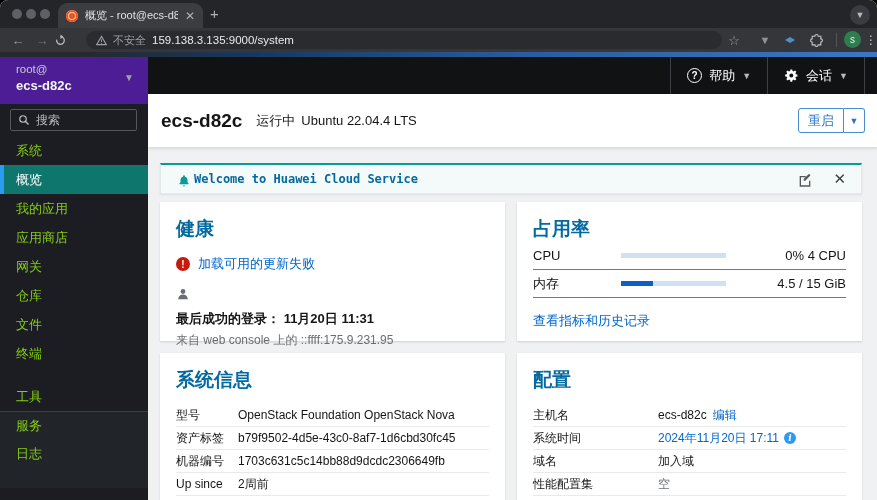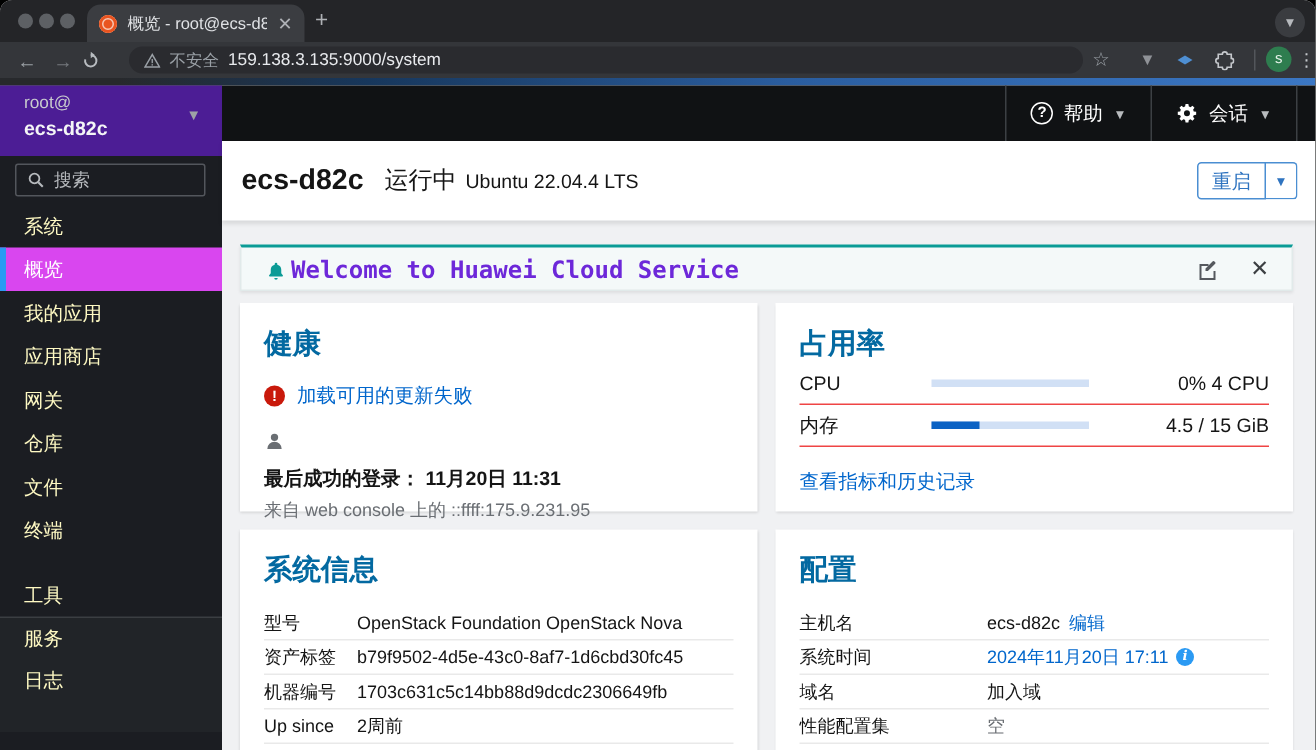--- a/index.html
+++ b/index.html
@@ -32,48 +32,48 @@
     background:linear-gradient(90deg,#27292c 0%,#27292c 9%,#17375c 28%,#2a5d9f 60%,#3b77c4 100%); }
 
   
   .sidebar { position:absolute; left:0; top:57px; width:148px; height:443px; background:#1b1d22; color:#d2d4d7; }
   .brand { position:absolute; left:0; top:0; width:148px; height:47px; background:#4c1d95; }
   .brand-user { position:absolute; left:16px; top:6px; font-size:11.5px; color:#c9cbce; }
   .brand-host { position:absolute; left:16px; top:21px; font-size:13px; font-weight:700; color:#f4f5f6; }
   .brand-caret { position:absolute; right:14px; top:15px; color:#9ea2a6; font-size:10px; }
   .side-search { position:absolute; left:10px; top:52px; width:127px; height:22px; border:1px solid #53565c; border-radius:2px; display:flex; align-items:center; padding:0 7px; gap:6px; color:#b6b9bd; font-size:12px; }
   .navlist { position:absolute; left:0; top:79px; width:148px; }
-  .nav-item { height:29px; display:flex; align-items:center; padding-left:16px; font-size:13px; color:#fef9c3; }
-  .nav-item.active { background:#d946ef; border-left:4px solid #2b9af3; padding-left:12px; color:#fff; }
+  .nav-item { height:29px; display:flex; align-items:center; padding-left:16px; font-size:13px; color:#84cc16; }
+  .nav-item.active { background:#0f766e; border-left:4px solid #2b9af3; padding-left:12px; color:#fff; }
   .nav-item.tools { margin-top:15px; height:28px; }
   .nav-divider { height:1px; background:#3b3e42; }
   .nav-bottom { background:#212428; padding-bottom:20px; }
   .nav-bottom .nav-item { height:28px; }
 
   
   .masthead { position:absolute; left:148px; top:57px; width:729px; height:37px; background:#101214; display:flex; align-items:stretch; justify-content:flex-end; }
   .mast-sep { width:1px; background:#3c4044; }
   .mast-group { display:flex; align-items:center; gap:7px; padding:0 16px; color:#fff; font-size:13px; }
   .mast-caret { color:#b8bbbe; font-size:9px; }
   .q-circle { width:15px; height:15px; border:1.5px solid #fff; border-radius:50%; color:#fff; font-size:10px; font-weight:700; display:flex; align-items:center; justify-content:center; }
   .mast-end { width:12px; }
 
   
   .content-header { position:absolute; left:148px; top:94px; width:729px; height:53px; background:#fff; box-shadow:0 2px 3px rgba(0,0,0,.10); display:flex; align-items:center; z-index:2; }
   .host-title { font-size:19px; font-weight:700; color:#151515; margin-left:13px; }
-  .host-state { font-size:16px; color:#151515; margin-left:14px; }
+  .host-state { font-size:13px; color:#151515; margin-left:14px; }
   .host-os { font-size:13px; color:#151515; margin-left:6px; }
   .reboot-group { position:absolute; right:12px; top:14px; display:flex; height:25px; }
   .reboot-btn { border:1px solid #4a8ed2; background:#fff; color:#2f74c0; font-size:13px; padding:0 9px; border-radius:3px 0 0 3px; display:flex; align-items:center; }
   .reboot-caret { border:1px solid #4a8ed2; border-left:none; background:#fff; color:#2f74c0; font-size:9px; width:21px; border-radius:0 3px 3px 0; display:flex; align-items:center; justify-content:center; }
 
   
   .content { position:absolute; left:148px; top:147px; width:729px; height:353px; background:#f0f1f3; }
   .banner { position:absolute; left:12px; top:16px; width:702px; height:31px; background:#f4f9f9; border:1px solid #e1eaea; border-top:2px solid #0b9b96; box-shadow:0 1px 2px rgba(0,0,0,.08); display:flex; align-items:center; }
-  .banner-msg { font-family:"DejaVu Sans Mono","Liberation Mono",monospace; font-weight:700; font-size:16px; color:#6d28d9; margin-left:33px; }
+  .banner-msg { font-family:"DejaVu Sans Mono","Liberation Mono",monospace; font-weight:700; font-size:12px; color:#0369a1; margin-left:33px; }
   .banner-edit { position:absolute; right:48px; top:7px; }
   .banner-close { position:absolute; right:15px; top:5px; color:#3c4043; font-size:15px; }
 
   .card { position:absolute; background:#fff; box-shadow:0 1px 2px rgba(3,3,3,.14); }
   .card-title { font-size:19px; font-weight:700; color:#0369a1; padding:14px 16px 0 16px; }
   .link { color:#0066cc; text-decoration:none;text-align:center; }
 
   
   #card-health { left:12px; top:55px; width:345px; height:139px; }
   .h-row1 { display:flex; align-items:center; gap:8px; margin:13px 16px 0 16px; font-size:13px; }

